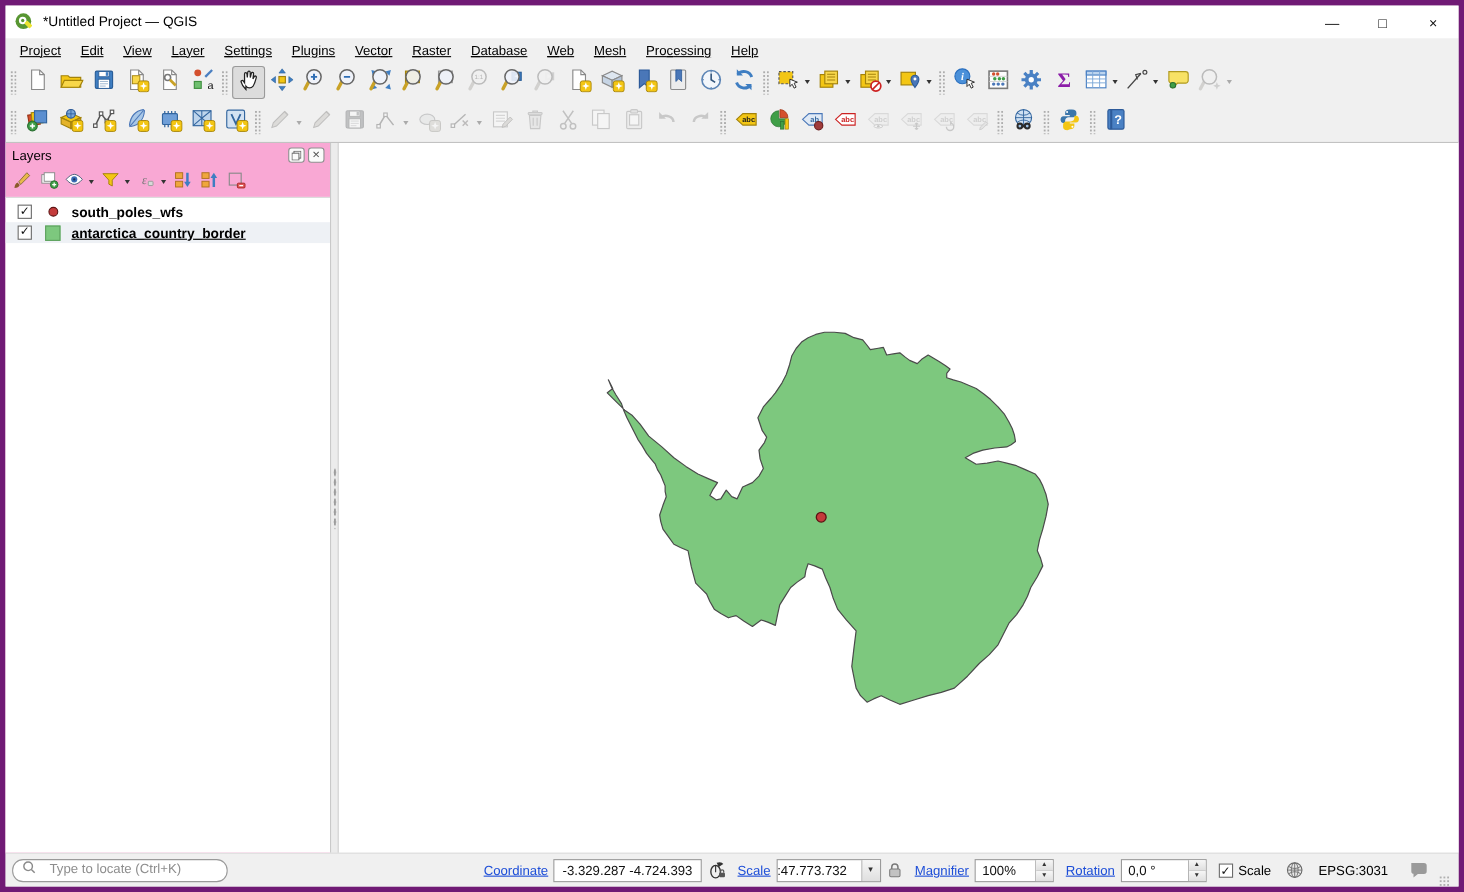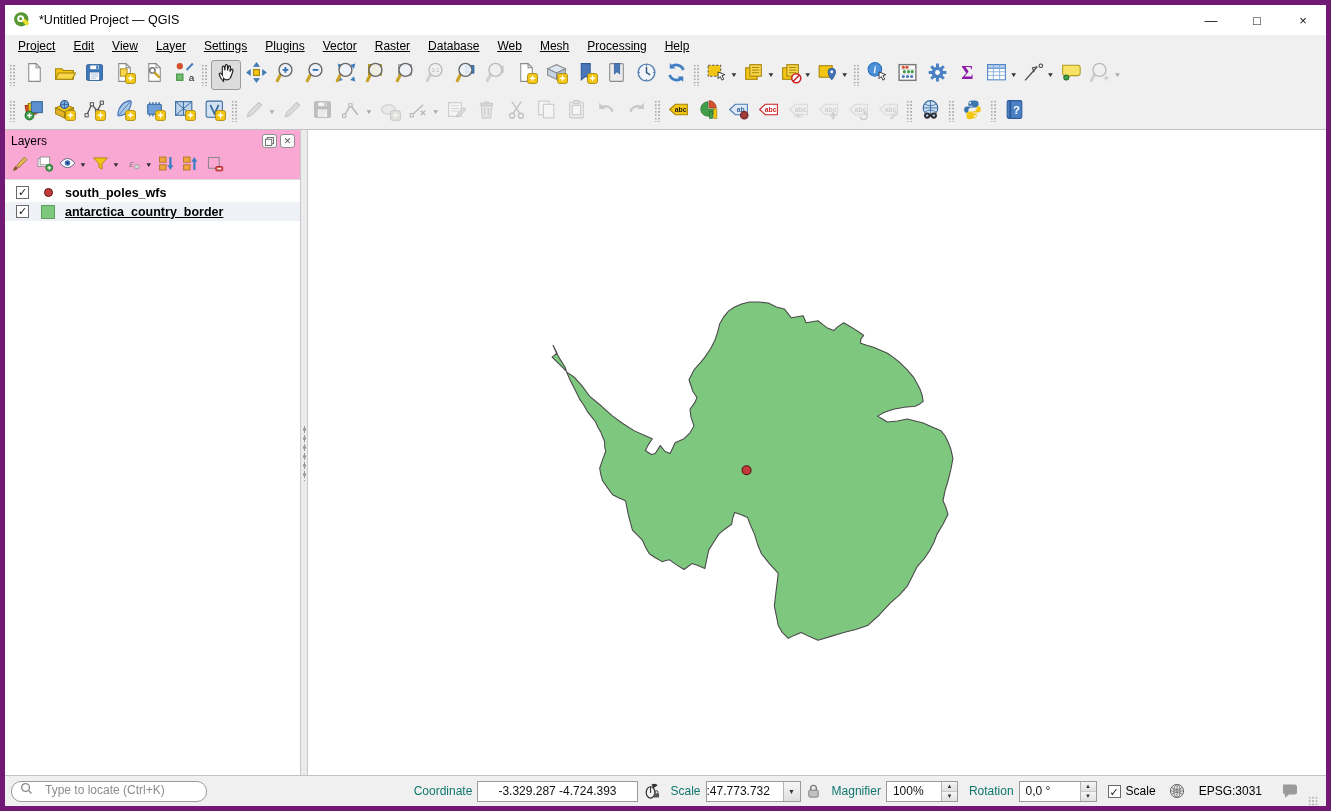--- a/index.html
+++ b/index.html
@@ -46,23 +46,23 @@
   .splitter{width:8px;flex:0 0 auto;background:#ececec;border-left:1px solid #c9c9c9;border-right:1px solid #c9c9c9;display:flex;align-items:center;justify-content:center;}
   .splitter-dots{width:3px;height:56px;background-image:radial-gradient(#9a9a9a 1px,transparent 1.2px);background-size:3px 9px;}
   .map-canvas{flex:1;position:relative;background:#fff;}
   .map-canvas svg{position:absolute;inset:0;width:100%;height:100%;}
   
   .statusbar{height:30px;display:flex;align-items:center;padding:0 8px 0 6px;background:#f0f0f0;font-size:12px;flex:0 0 auto;gap:5px;}
   .locator{width:196px;height:21px;border:1px solid #9a9a9a;border-radius:10px;background:#fff;display:flex;align-items:flex-start;padding:0 8px;gap:10px;flex:0 0 auto;}
   .locator input{border:none;outline:none;flex:1;min-width:0;font-size:12px;color:#333;background:transparent;font-family:inherit;}
   .locator input::placeholder{color:#8d8d8d;}
   .flex-spacer{flex:1;}
-  .sb-label{color:#0f766e;margin-left:6px;white-space:nowrap;}
+  .sb-label{color:#1d4ed8;margin-left:6px;white-space:nowrap;text-decoration:underline;}
   .sb-box{height:21px;border:1px solid #9a9a9a;background:#fff;display:flex;align-items:center;font-size:12px;color:#111;}
-  .coordinate-box{padding:0 20px;min-width:118px;justify-content:center;white-space:nowrap;}
+  .coordinate-box{padding:0 7px;min-width:118px;justify-content:center;white-space:nowrap;}
   .combo-val{padding:0 0;width:76px;overflow:hidden;white-space:nowrap;}
   .combo-arrow{width:17px;height:19px;border-left:1px solid #b5b5b5;background:linear-gradient(#f6f6f6,#dfdfdf);display:flex;align-items:center;justify-content:center;font-size:7px;color:#333;}
   .spin-val{padding:0 6px;flex:1;white-space:nowrap;}
   .spin-arrows{width:16px;height:19px;border-left:1px solid #b5b5b5;display:flex;flex-direction:column;}
   .spin-up,.spin-down{flex:1;display:flex;align-items:center;justify-content:center;font-size:6px;color:#333;background:linear-gradient(#f6f6f6,#dfdfdf);}
   .spin-up{border-bottom:1px solid #c9c9c9;}
   .magnifier-box{width:72px;}
   .rotation-box{width:78px;}
   .render-check{display:flex;align-items:center;gap:5px;margin-left:6px;}
   .checkbox{width:13px;height:13px;border:1px solid #6a6a6a;background:#fff;font-size:11px;line-height:12px;text-align:center;color:#111;}

